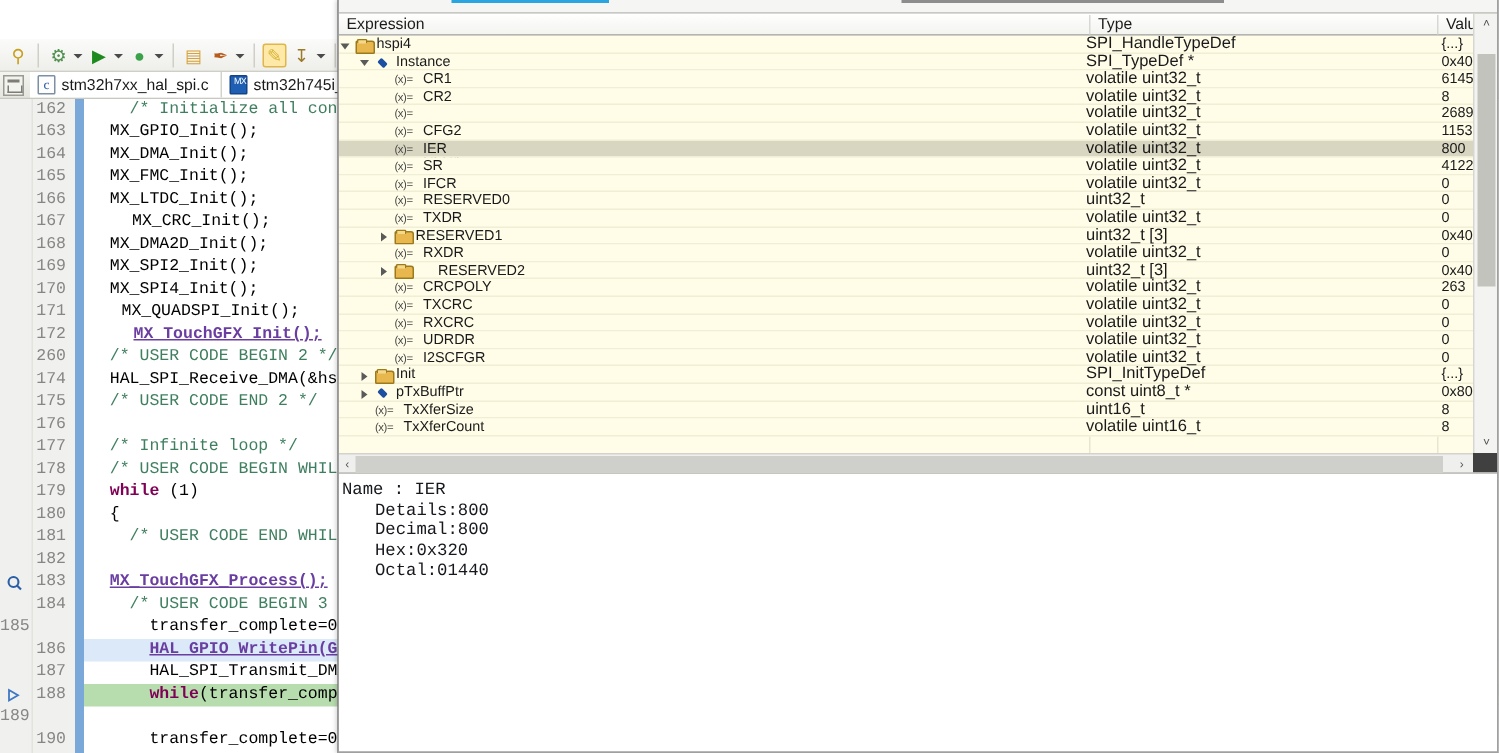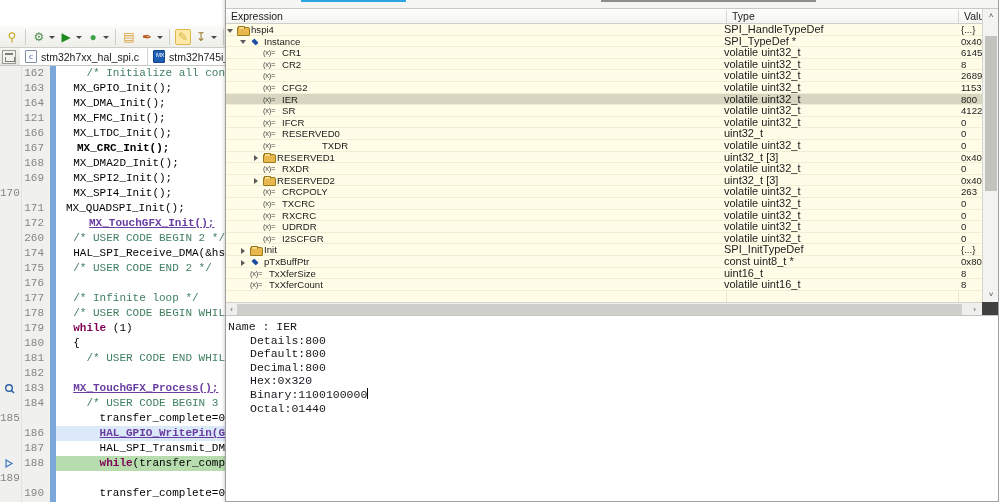--- a/index.html
+++ b/index.html
@@ -233,25 +233,25 @@
             </svg></div>
         </div>
       <div id="lineno-col"></div>
       <div id="blue-bar"></div>
       <div id="code-lines">
           <div class="cl" style="position: absolute; top: 0px; left: 0px; padding-left: 30.4px;"><span class="c-comment">/* Initialize all configur</span></div>
           <div class="cl" style="position: absolute; top: 15px; left: 0px; padding-left: 17.2px;"><span class="c-plain">MX_GPIO_Init();</span></div>
           <div class="cl" style="position: absolute; top: 30px; left: 0px; padding-left: 17.2px;"><span class="c-plain">MX_DMA_Init();</span></div>
           <div class="cl" style="position: absolute; top: 45px; left: 0px; padding-left: 17.2px;"><span class="c-plain">MX_FMC_Init();</span></div>
           <div class="cl" style="position: absolute; top: 60px; left: 0px; padding-left: 17.2px;"><span class="c-plain">MX_LTDC_Init();</span></div>
-          <div class="cl" style="position: absolute; top: 75px; left: 0px; padding-left: 21px; font-weight: bold;"><span class="c-plain">MX_CRC_Init();</span></div>
+          <div class="cl" style="position: absolute; top: 75px; left: 0px; padding-left: 32px;"><span class="c-plain">MX_CRC_Init();</span></div>
           <div class="cl" style="position: absolute; top: 90px; left: 0px; padding-left: 17.2px;"><span class="c-plain">MX_DMA2D_Init();</span></div>
           <div class="cl" style="position: absolute; top: 105px; left: 0px; padding-left: 17.2px;"><span class="c-plain">MX_SPI2_Init();</span></div>
           <div class="cl" style="position: absolute; top: 120px; left: 0px; padding-left: 17.2px; text-align: center;"><span class="c-plain">MX_SPI4_Init();</span></div>
-          <div class="cl" style="position: absolute; top: 135px; left: 0px; padding-left: 10px;"><span class="c-plain">MX_QUADSPI_Init();</span></div>
+          <div class="cl" style="position: absolute; top: 135px; left: 0px; padding-left: 25px;"><span class="c-plain">MX_QUADSPI_Init();</span></div>
           <div class="cl" style="position: absolute; top: 150px; left: 0px; padding-left: 33px;"><span class="c-fn-u">MX_TouchGFX_Init();</span></div>
           <div class="cl" style="position: absolute; top: 165px; left: 0px; padding-left: 17.2px;"><span class="c-comment">/* USER CODE BEGIN 2 */</span></div>
           <div class="cl" style="position: absolute; top: 180px; left: 0px; padding-left: 17.2px;"><span class="c-plain">HAL_SPI_Receive_DMA(&amp;hspi2</span></div>
           <div class="cl" style="position: absolute; top: 195px; left: 0px; padding-left: 17.2px;"><span class="c-comment">/* USER CODE END 2 */</span></div>
           <div class="cl" style="position: absolute; top: 210px; left: 0px; padding-left: 4px;"></div>
           <div class="cl" style="position: absolute; top: 225px; left: 0px; padding-left: 17.2px;"><span class="c-comment">/* Infinite loop */</span></div>
           <div class="cl" style="position: absolute; top: 240px; left: 0px; padding-left: 17.2px;"><span class="c-comment">/* USER CODE BEGIN WHILE *</span></div>
           <div class="cl" style="position: absolute; top: 255px; left: 0px; padding-left: 17.2px;"><span class="c-kw">while</span><span class="c-plain"> (1)</span></div>
           <div class="cl" style="position: absolute; top: 270px; left: 0px; padding-left: 17.2px;"><span class="c-plain">{</span></div>
           <div class="cl" style="position: absolute; top: 285px; left: 0px; padding-left: 30.4px;"><span class="c-comment">/* USER CODE END WHILE *</span></div>
@@ -264,26 +264,26 @@
           <div class="cl" style="position: absolute; top: 375px; left: 0px; padding-left: 43.6px;"><span class="c-plain">HAL_SPI_Transmit_DMA(&amp;</span></div>
           <div class="rowhl-green" style="top: 390px; left: 0px; width: 943px;"></div>
           <div class="cl" style="position: absolute; top: 390px; left: 0px; padding-left: 43.6px;"><span class="c-kw">while</span><span class="c-plain">(transfer_complet</span></div>
           <div class="cl" style="position: absolute; top: 405px; left: 0px; padding-left: 4px;"></div>
           <div class="cl" style="position: absolute; top: 420px; left: 0px; padding-left: 43.6px;"><span class="c-plain">transfer_complete=0;</span></div>
           <div class="cl" style="position: absolute; top: 435px; left: 0px; padding-left: 43.6px;"></div>
         </div>
     <div class="lnum" style="top: 0px; left: 0px; position: absolute; width: 44px; text-align: right;">162</div>
         <div class="lnum" style="top: 15px; left: 0px; position: absolute; width: 44px; text-align: right;">163</div>
         <div class="lnum" style="top: 30px; left: 0px; position: absolute; width: 44px; text-align: right;">164</div>
-        <div class="lnum" style="top: 45px; left: 0px; position: absolute; width: 44px; text-align: right;">121</div>
+        <div class="lnum" style="top: 45px; left: 0px; position: absolute; width: 44px; text-align: right;">165</div>
         <div class="lnum" style="top: 60px; left: 0px; position: absolute; width: 44px; text-align: right;">166</div>
         <div class="lnum" style="top: 75px; left: 0px; position: absolute; width: 44px; text-align: right;">167</div>
         <div class="lnum" style="top: 90px; left: 0px; position: absolute; width: 44px; text-align: right;">168</div>
         <div class="lnum" style="top: 105px; left: 0px; position: absolute; width: 44px; text-align: right;">169</div>
-        <div class="lnum" style="top: 120px; left: 0px; position: absolute; width: 44px; text-align: left;">170</div>
+        <div class="lnum" style="top: 120px; left: 0px; position: absolute; width: 44px; text-align: right;">170</div>
         <div class="lnum" style="top: 135px; left: 0px; position: absolute; width: 44px; text-align: right;">171</div>
         <div class="lnum" style="top: 150px; left: 0px; position: absolute; width: 44px; text-align: right;">172</div>
         <div class="lnum" style="top: 165px; left: 0px; position: absolute; width: 44px; text-align: right;">260</div>
         <div class="lnum" style="top: 180px; left: 0px; position: absolute; width: 44px; text-align: right;">174</div>
         <div class="lnum" style="top: 195px; left: 0px; position: absolute; width: 44px; text-align: right;">175</div>
         <div class="lnum" style="top: 210px; left: 0px; position: absolute; width: 44px; text-align: right;">176</div>
         <div class="lnum" style="top: 225px; left: 0px; position: absolute; width: 44px; text-align: right;">177</div>
         <div class="lnum" style="top: 240px; left: 0px; position: absolute; width: 44px; text-align: right;">178</div>
         <div class="lnum" style="top: 255px; left: 0px; position: absolute; width: 44px; text-align: right;">179</div>
         <div class="lnum" style="top: 270px; left: 0px; position: absolute; width: 44px; text-align: right;">180</div>
@@ -385,41 +385,41 @@
           <span class="vcell-val">0</span>
         </div>
         <div class="vrow" style="position: absolute; left: 0px; top: 104.4px; width: 756px;">
           <span class="ic-var" style="left: 37px;">(x)=</span>
           <span class="vcell-expr" style="left: 56px;">RESERVED0</span>
           <span class="vcell-type">uint32_t</span>
           <span class="vcell-val">0</span>
         </div>
         <div class="vrow" style="position: absolute; left: 0px; top: 116px; width: 756px;">
           <span class="ic-var" style="left: 37px;">(x)=</span>
-          <span class="vcell-expr" style="left: 56px; margin-left: 40px;">TXDR</span>
+          <span class="vcell-expr" style="left: 56px;">TXDR</span>
           <span class="vcell-type">volatile uint32_t</span>
           <span class="vcell-val">0</span>
         </div>
         <div class="vrow" style="position: absolute; left: 0px; top: 127.6px; width: 756px;">
           <span class="twisty" style="left: 26px;"></span>
           <span class="ic-folder" style="left: 37px;"></span>
           <span class="vcell-expr" style="left: 51px;">RESERVED1</span>
           <span class="vcell-type">uint32_t [3]</span>
           <span class="vcell-val">0x40013424</span>
         </div>
         <div class="vrow" style="position: absolute; left: 0px; top: 139.2px; width: 756px;">
           <span class="ic-var" style="left: 37px;">(x)=</span>
           <span class="vcell-expr" style="left: 56px;">RXDR</span>
           <span class="vcell-type">volatile uint32_t</span>
           <span class="vcell-val">0</span>
         </div>
         <div class="vrow" style="position: absolute; left: 0px; top: 150.8px; width: 756px;">
           <span class="twisty" style="left: 26px;"></span>
           <span class="ic-folder" style="left: 37px;"></span>
-          <span class="vcell-expr" style="left: 51px;">RESERVED2</span>
+          <span class="vcell-expr" style="left: 66px;">RESERVED2</span>
           <span class="vcell-type">uint32_t [3]</span>
           <span class="vcell-val">0x40013434</span>
         </div>
         <div class="vrow" style="position: absolute; left: 0px; top: 162.4px; width: 756px;">
           <span class="ic-var" style="left: 37px;">(x)=</span>
           <span class="vcell-expr" style="left: 56px;">CRCPOLY</span>
           <span class="vcell-type">volatile uint32_t</span>
           <span class="vcell-val">263</span>
         </div>
         <div class="vrow" style="position: absolute; left: 0px; top: 174px; width: 756px;">
@@ -483,22 +483,20 @@
     <div id="vv-hscroll">
       <div class="sc-arrow" style="left:0;">‹</div>
       <div class="thumb"></div>
       <div class="sc-arrow" style="right:2px;">›</div>
     </div>
 
     <div id="vv-detail">
       <div class="dline">Name : IER</div>
       <div id="detail-fields">
           <div class="dline" style="padding-left: 22px;"><span>Details:800</span></div>
-          <div class="dline" style="padding-left: 22px;"><span>Default:800</span></div>
           <div class="dline" style="padding-left: 22px;"><span>Decimal:800</span></div>
           <div class="dline" style="padding-left: 22px;"><span>Hex:0x320</span></div>
-          <div class="dline" style="padding-left: 22px;"><span>Binary:1100100000</span><span class="caret"></span></div>
           <div class="dline" style="padding-left: 22px;"><span>Octal:01440</span></div>
         </div>
     </div>
 
   </div>
 </div>
 
 </body></html>

